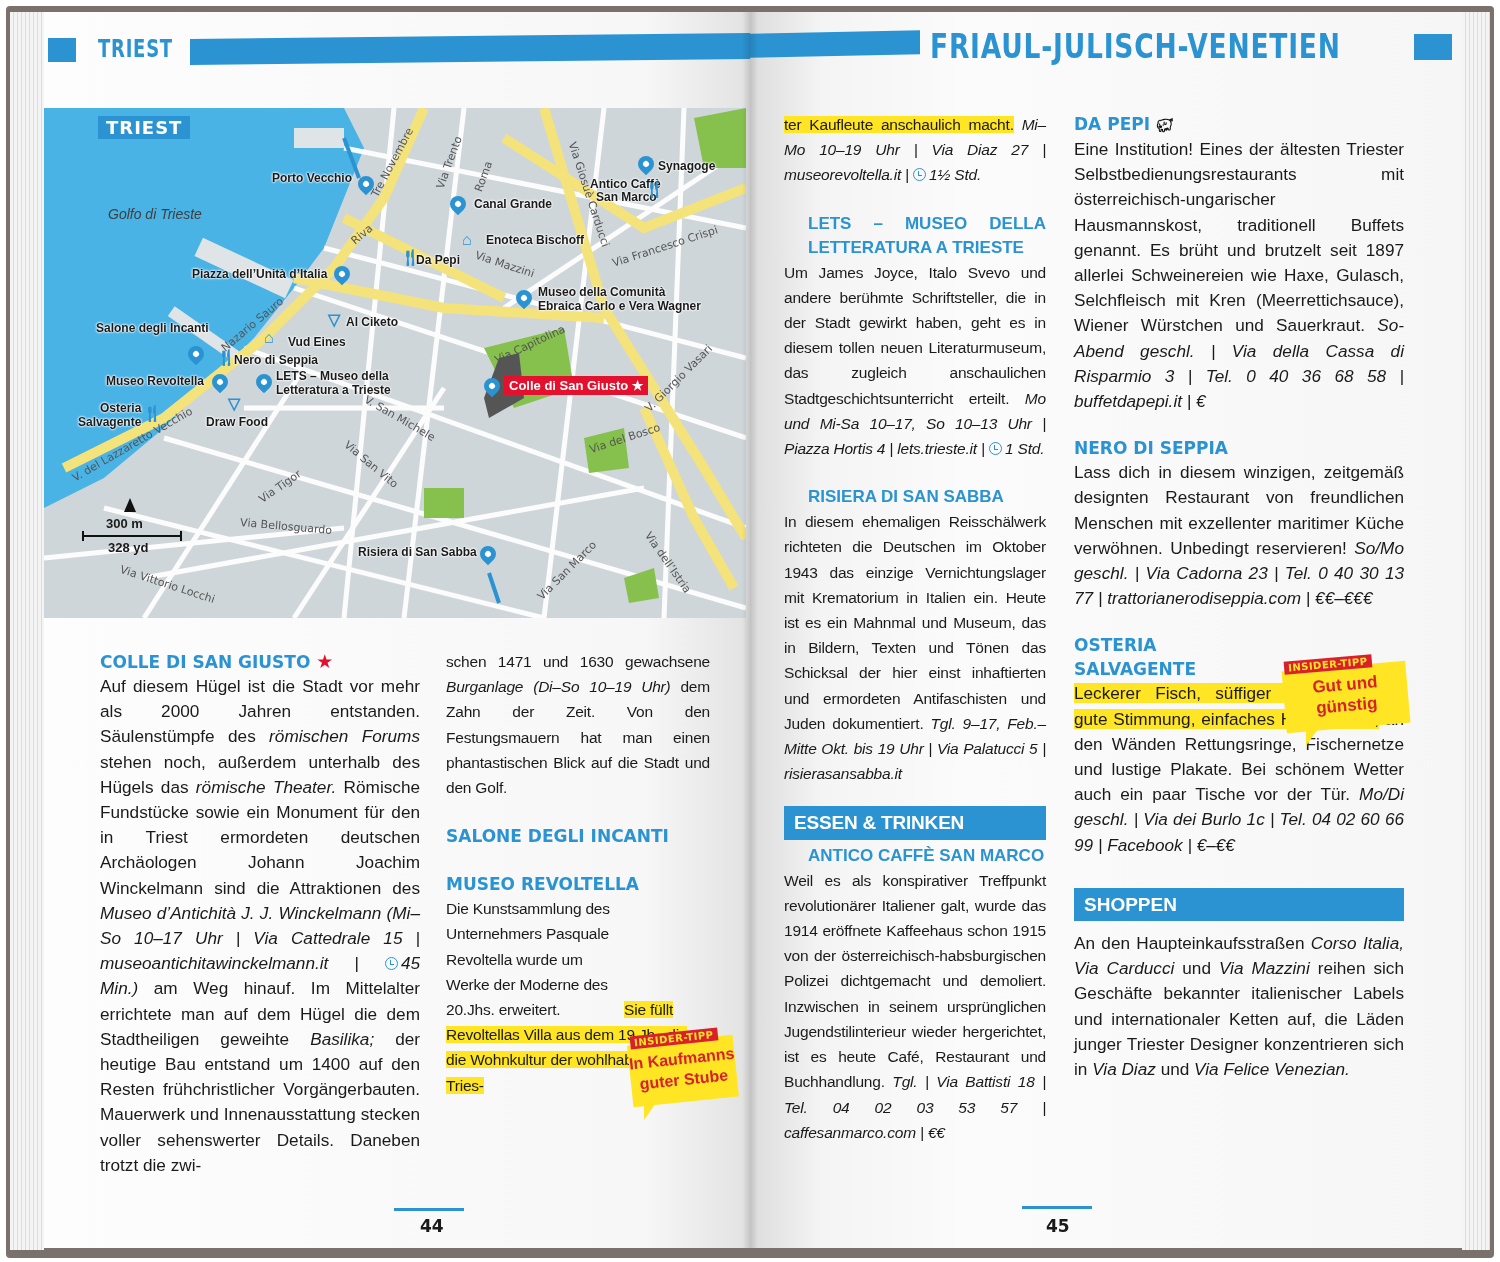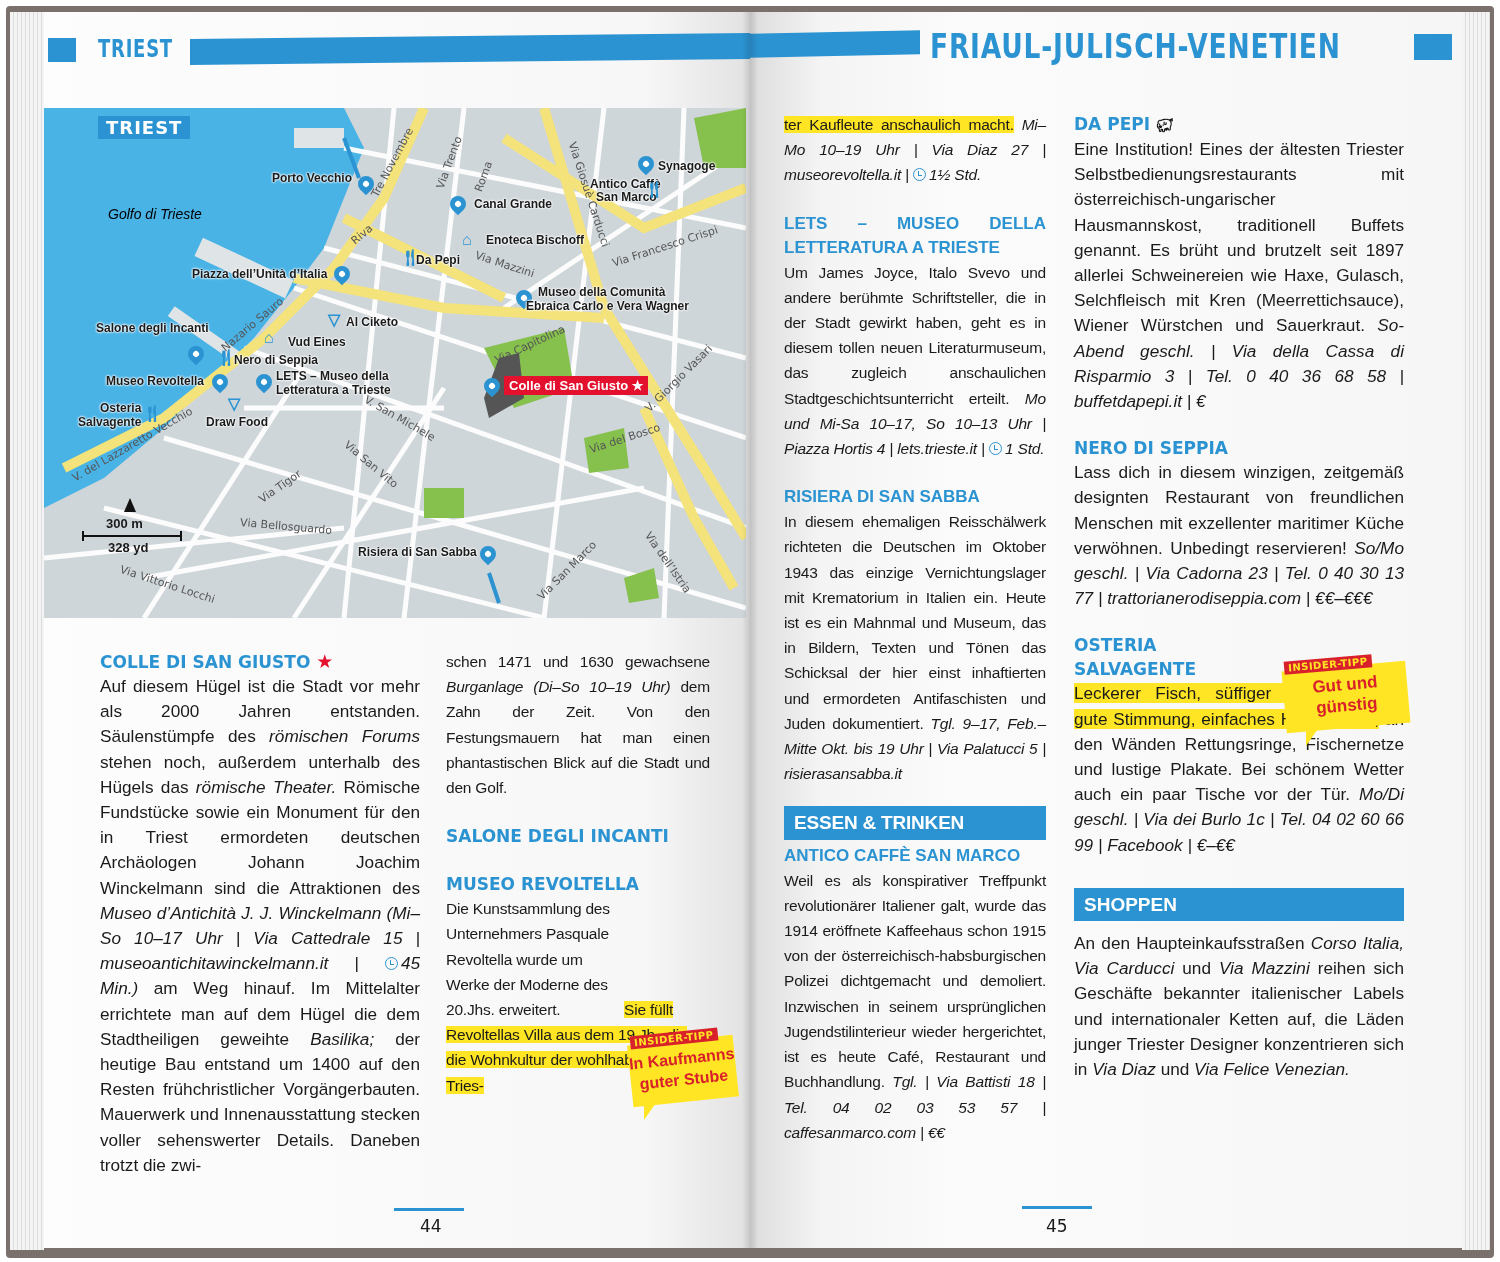--- a/index.html
+++ b/index.html
@@ -26,55 +26,55 @@
   .right-hdr-sq { left: 664px; top: 22px; width: 38px; height: 26px; }
 
   
   .map { position: absolute; left: 0; top: 96px; width: 702px; height: 510px; background: #c9d1d6; overflow: hidden; }
   .map svg { position: absolute; left: 0; top: 0; }
   .map-label { position: absolute; font-family: "Liberation Sans", sans-serif; font-weight: bold; font-size: 12px; color: #1a1a1a;
      text-shadow: 0 0 2px #fff, 0 0 2px #fff, 0 0 3px #fff; white-space: nowrap; line-height: 13px; }
   .street { position: absolute; font-size: 11px; color: #555; white-space: nowrap; font-family: "DejaVu Sans", sans-serif; }
   .map-title-badge { position: absolute; left: 54px; top: 8px; background: #2b93d1; color: #fff; font-weight: bold; font-size: 18px;
      padding: 1px 8px; letter-spacing: 1px; font-family: "DejaVu Sans", sans-serif; }
-  .gulf-label { position: absolute; left: 64px; top: 98px; color: #000000; font-style: italic; font-size: 14px; }
+  .gulf-label { position: absolute; left: 64px; top: 98px; color: #404040; font-style: italic; font-size: 14px; }
   .pin { position: absolute; width: 16px; height: 16px; background: #2b93d1; border-radius: 50% 50% 50% 0; transform: rotate(-45deg); }
   .pin::after { content: ""; position: absolute; left: 5px; top: 5px; width: 6px; height: 6px; background: #fff; border-radius: 50%; }
   .icon-glyph { position: absolute; color: #2b93d1; font-size: 16px; font-weight: bold; line-height: 16px; }
   .highlight-label { position: absolute; left: 460px; top: 268px; background: #e3112d; color: #fff; font-weight: bold; font-size: 13px; padding: 2px 5px; white-space: nowrap; }
   .scale { position: absolute; left: 38px; top: 390px; width: 100px; }
   .scale .north { position: absolute; left: 42px; top: 0; width: 0; height: 0; border-left: 6px solid transparent; border-right: 6px solid transparent; border-bottom: 14px solid #111; }
   .scale .txt1 { position: absolute; left: 24px; top: 18px; font-weight: bold; font-size: 13px; }
   .scale .bar { position: absolute; left: 0; top: 37px; width: 100px; height: 2px; background: #111; }
   .scale .bar::before, .scale .bar::after { content: ""; position: absolute; top: -4px; width: 2px; height: 10px; background: #111; }
   .scale .bar::before { left: 0; } .scale .bar::after { right: 0; }
   .scale .txt2 { position: absolute; left: 26px; top: 42px; font-weight: bold; font-size: 13px; }
 
   
   .col { position: absolute; font-size: 17.2px; line-height: 25.2px; text-align: justify; }
   .col p { margin: 0; }
   .condensed { font-size: 15.5px; letter-spacing: -0.2px; }
   .h-entry { color: #2b93d1; font-weight: bold; font-size: 17px; line-height: 24px; text-transform: none; font-family: "DejaVu Sans", sans-serif; letter-spacing: 0; }
-  .h-entry.narrow-h { font-family: "Liberation Sans", sans-serif; font-size: 17px; }
+  .h-entry.narrow-h { font-family: "Liberation Sans", sans-serif; font-size: 17px; margin-left: 24px; }
   .h-entry .star { color: #e3112d; font-size: 19px; }
   .section-bar { background: #2b93d1; color: #fff; font-weight: bold; font-size: 19px; padding: 4px 10px; margin: 0; font-family: "Liberation Sans", sans-serif; }
   .hl { background: #ffe523; }
   em { font-style: italic; }
   .clock { display: inline-block; width: 13px; height: 13px; border: 1.5px solid #2b93d1; border-radius: 50%; position: relative; vertical-align: -1px; margin-right: 3px; }
   .clock::after { content: ""; position: absolute; left: 4px; top: 2px; width: 3px; height: 4px; border-left: 1.5px solid #2b93d1; border-bottom: 1.5px solid #2b93d1; }
   .pig { display: inline-block; font-size: 14px; color: #111; }
 
   
   .tip { position: absolute; }
   .tip .tip-tag { position: absolute; background: #d9212b; color: #ffe523; font-size: 10px; font-weight: bold; padding: 1px 4px; letter-spacing: 0.5px; white-space: nowrap; font-family: "DejaVu Sans", sans-serif; }
   .tip .tip-body { position: absolute; background: #ffe523; color: #d9212b; font-weight: bold; text-align: center; line-height: 21px; font-family: "Liberation Sans", sans-serif; }
   .tip .tip-tail { position: absolute; width: 0; height: 0; border-top: 20px solid #ffe523; border-right: 14px solid transparent; }
 
   .page-num-line { position: absolute; height: 3px; width: 70px; background: #2b93d1; }
-  .page-num { position: absolute; font-weight: normal; font-size: 17px; font-family: "DejaVu Sans", sans-serif; }
+  .page-num { position: absolute; font-weight: bold; font-size: 17px; font-family: "DejaVu Sans", sans-serif; }
   .gutter { position: absolute; left: 742px; top: 12px; width: 16px; height: 1236px; background: linear-gradient(90deg, rgba(0,0,0,0) 0%, rgba(0,0,0,0.12) 50%, rgba(0,0,0,0) 100%); }
 </style>
 </head>
 <body>
 
 <div class="book-cover"></div>
 <div class="page-edges-left"></div>
 <div class="page-edges-right"></div>
 
 <div class="page page-left">
@@ -147,21 +147,21 @@
 
     <div class="pin" style="left:594px;top:48px"></div>
     <div class="map-label" style="left:614px;top:52px">Synagoge</div>
 
     <div class="map-label" style="left:546px;top:70px">Antico Caffè</div>
     <div class="map-label" style="left:552px;top:83px">San Marco</div>
     <div class="icon-glyph" style="left:600px;top:74px">🍴︎</div>
 
     <div class="pin" style="left:472px;top:182px"></div>
     <div class="map-label" style="left:494px;top:178px">Museo della Comunità</div>
-    <div class="map-label" style="left:482px;top:192px">Ebraica Carlo e Vera Wagner</div>
+    <div class="map-label" style="left:494px;top:192px">Ebraica Carlo e Vera Wagner</div>
 
     <div class="map-label" style="left:52px;top:214px">Salone degli Incanti</div>
     <div class="pin" style="left:144px;top:238px"></div>
 
     <div class="icon-glyph" style="left:284px;top:204px">▽</div>
     <div class="map-label" style="left:302px;top:208px">Al Ciketo</div>
 
     <div class="icon-glyph" style="left:220px;top:222px">⌂</div>
     <div class="map-label" style="left:244px;top:228px">Vud Eines</div>
 

